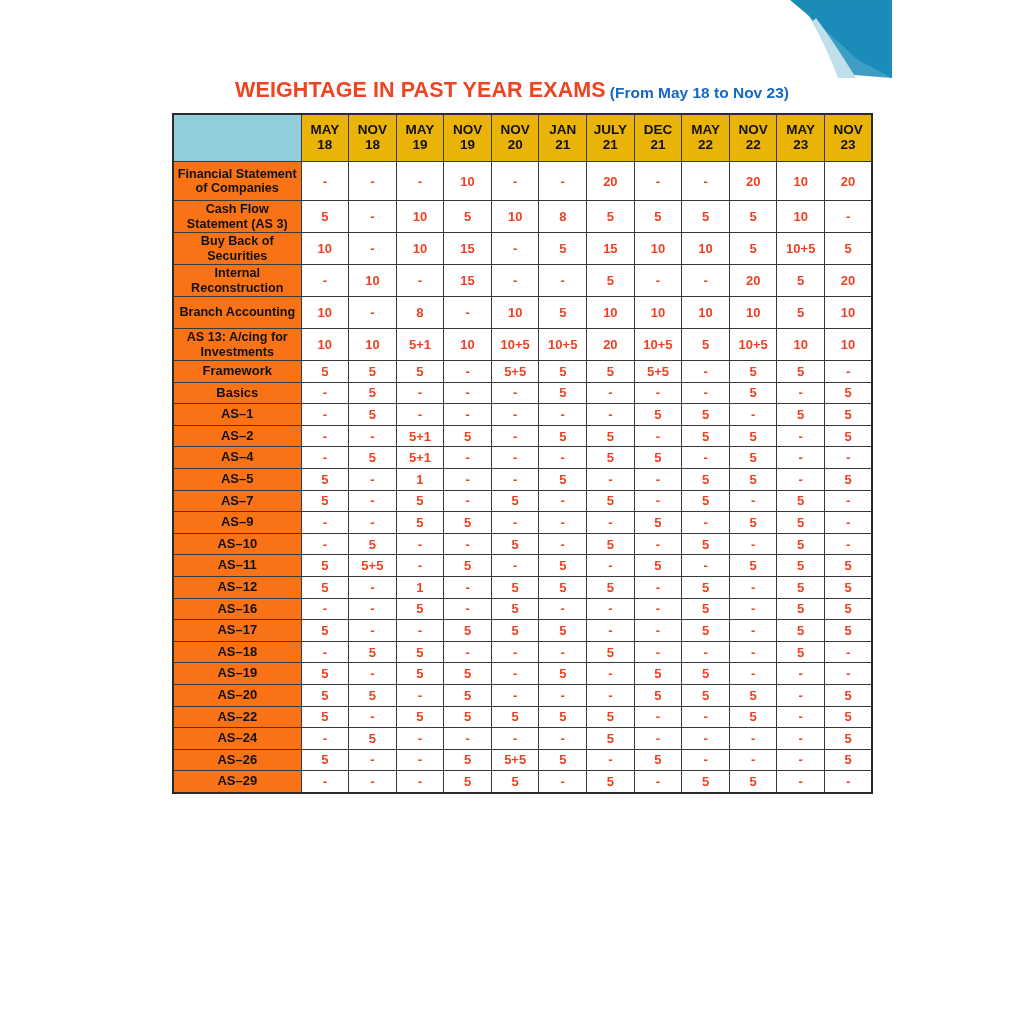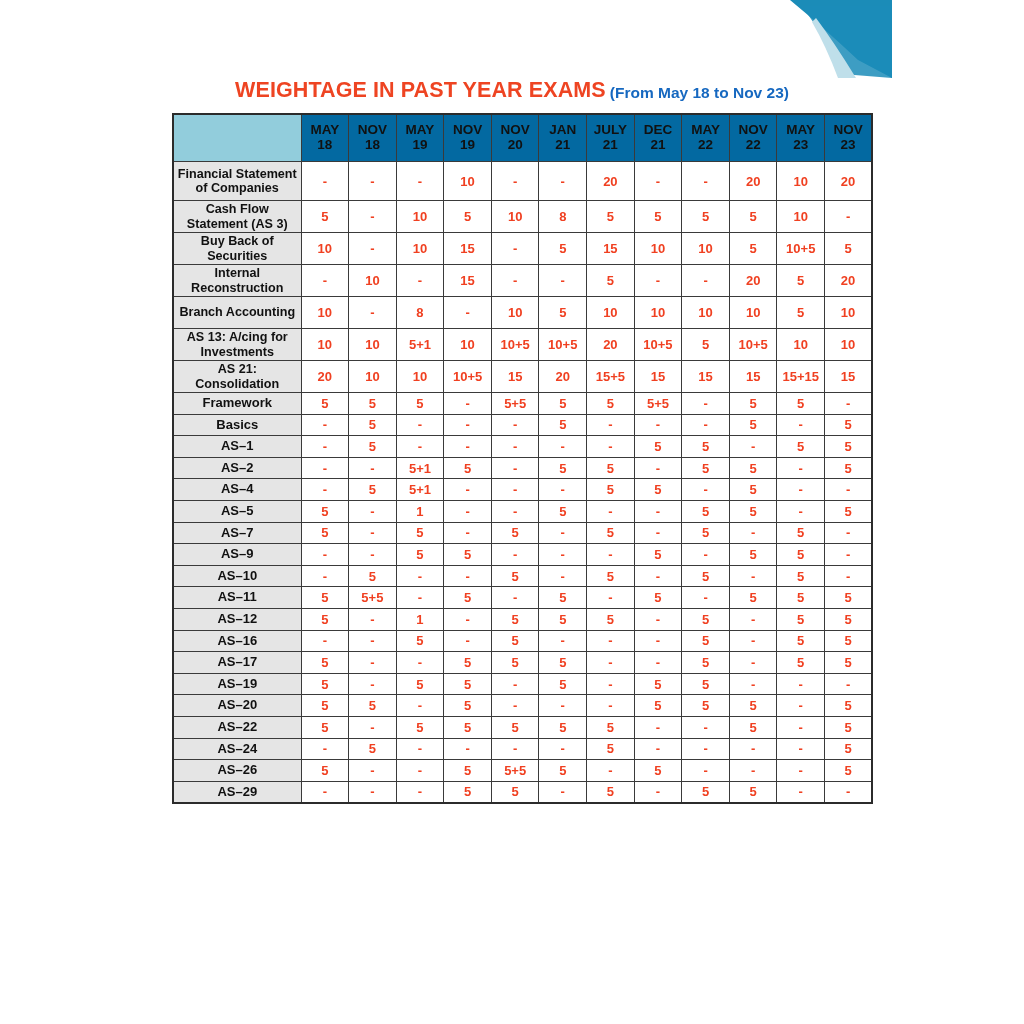--- a/index.html
+++ b/index.html
@@ -70,36 +70,36 @@
   #weightage-table th,
   #weightage-table td {
     border: 1px solid #3a3a3a;
     padding: 0;
     margin: 0;
     text-align: center;
     vertical-align: middle;
   }
 
   thead th {
-    background: #0369a1;
+    background: #eab308;
     color: #111111;
     font-size: 13.5px;
     font-weight: bold;
     line-height: 1.08;
     height: 46px;
     padding: 2px 0;
   }
   thead th.corner-head {
     background: #92cddc;
   }
   thead th .m { display: block; }
   thead th .y { display: block; }
 
   td.row-label {
-    background: #e5e5e5;
+    background: #f97316;
     color: #111111;
     font-weight: bold;
     font-size: 12.6px;
     line-height: 1.12;
     padding: 2px 3px;
   }
   td.val {
     background: #ffffff;
     color: #f04021;
     font-weight: bold;
@@ -278,35 +278,20 @@
         <td class="val">10</td>
         <td class="val">10+5</td>
         <td class="val">10+5</td>
         <td class="val">20</td>
         <td class="val">10+5</td>
         <td class="val">5</td>
         <td class="val">10+5</td>
         <td class="val">10</td>
         <td class="val">10</td>
       </tr>
-      <tr class="tall2">
-        <td class="row-label">AS 21: Consolidation</td>
-        <td class="val">20</td>
-        <td class="val">10</td>
-        <td class="val">10</td>
-        <td class="val">10+5</td>
-        <td class="val">15</td>
-        <td class="val">20</td>
-        <td class="val">15+5</td>
-        <td class="val">15</td>
-        <td class="val">15</td>
-        <td class="val">15</td>
-        <td class="val">15+15</td>
-        <td class="val">15</td>
-      </tr>
       <tr class="compact">
         <td class="row-label">Framework</td>
         <td class="val">5</td>
         <td class="val">5</td>
         <td class="val">5</td>
         <td class="val">-</td>
         <td class="val">5+5</td>
         <td class="val">5</td>
         <td class="val">5</td>
         <td class="val">5+5</td>
@@ -487,20 +472,35 @@
         <td class="val">-</td>
         <td class="val">5</td>
         <td class="val">5</td>
         <td class="val">5</td>
         <td class="val">-</td>
         <td class="val">-</td>
         <td class="val">5</td>
         <td class="val">-</td>
         <td class="val">5</td>
         <td class="val">5</td>
+      </tr>
+      <tr class="compact">
+        <td class="row-label">AS–18</td>
+        <td class="val">-</td>
+        <td class="val">5</td>
+        <td class="val">5</td>
+        <td class="val">-</td>
+        <td class="val">-</td>
+        <td class="val">-</td>
+        <td class="val">5</td>
+        <td class="val">-</td>
+        <td class="val">-</td>
+        <td class="val">-</td>
+        <td class="val">5</td>
+        <td class="val">-</td>
       </tr>
       <tr class="compact">
         <td class="row-label">AS–19</td>
         <td class="val">5</td>
         <td class="val">-</td>
         <td class="val">5</td>
         <td class="val">5</td>
         <td class="val">-</td>
         <td class="val">5</td>
         <td class="val">-</td>

